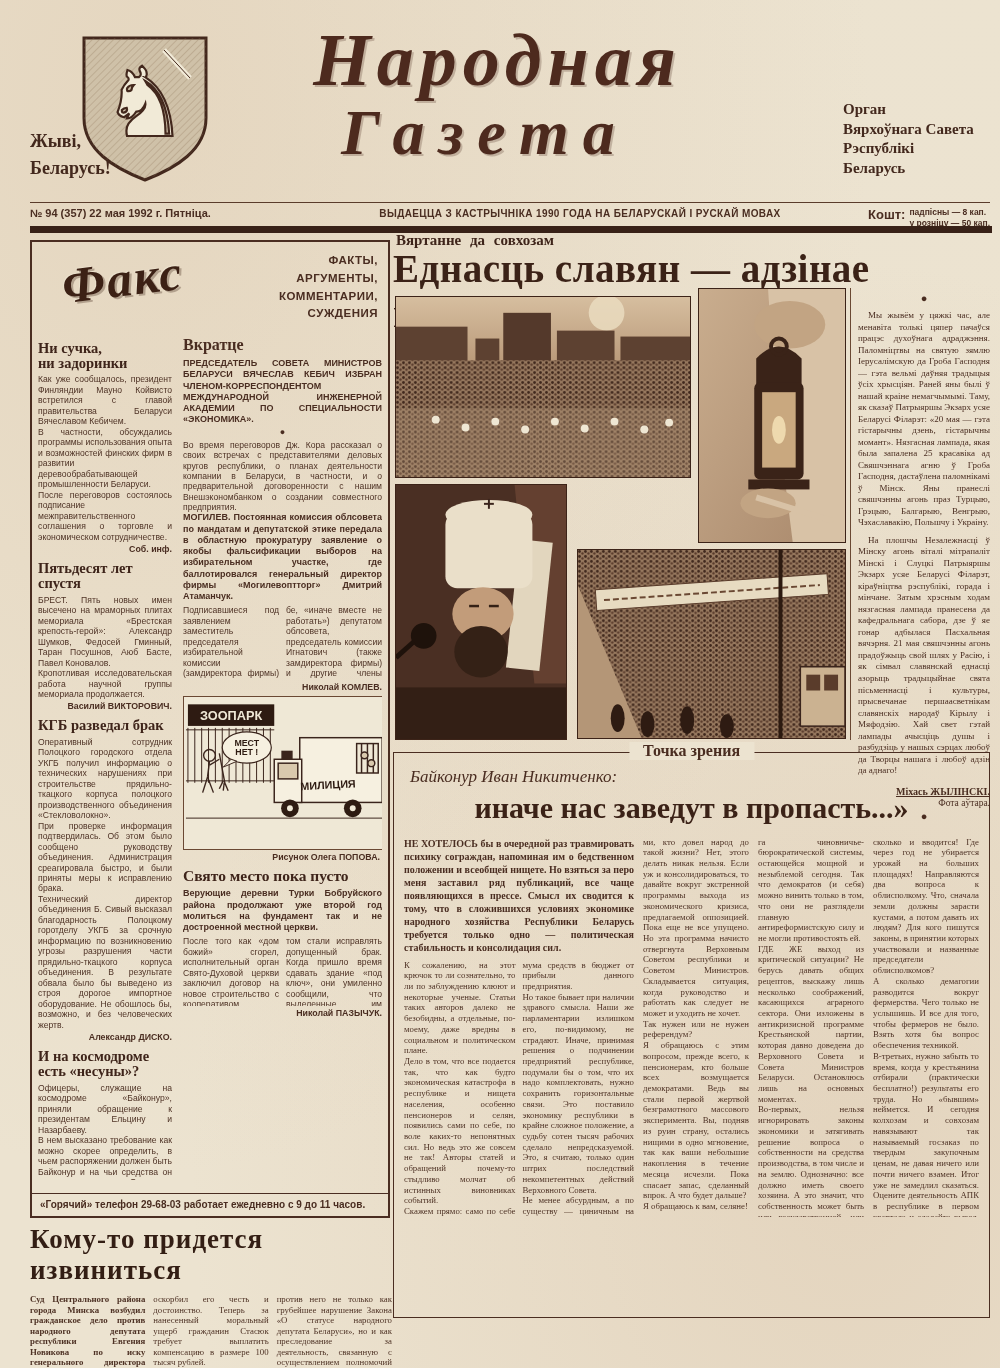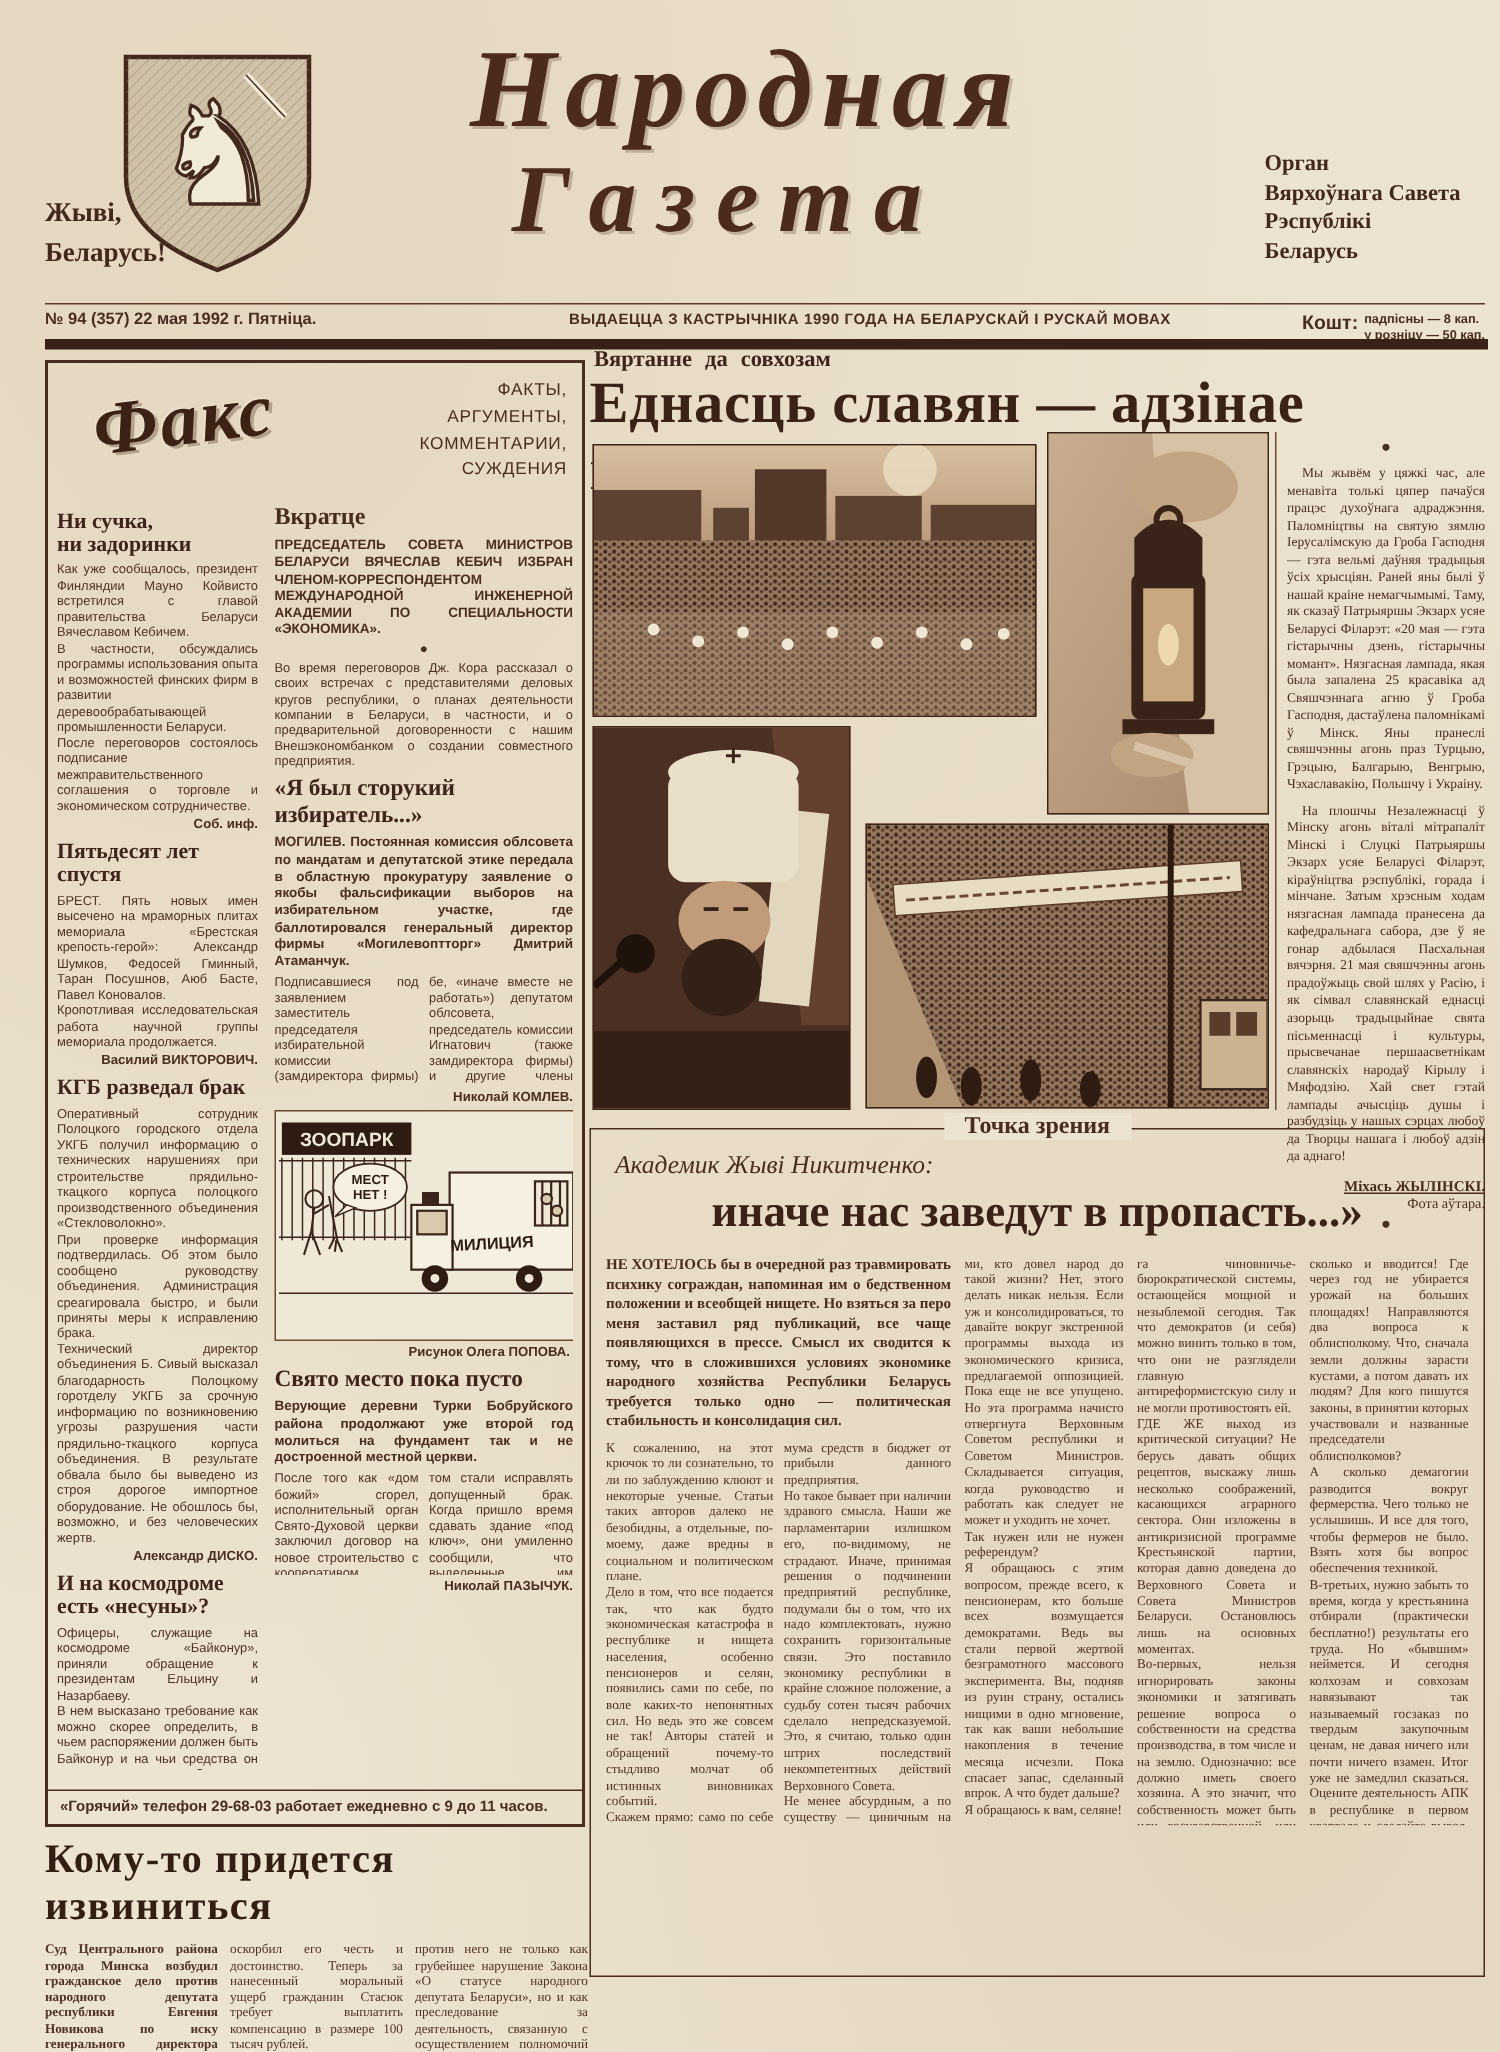--- a/index.html
+++ b/index.html
@@ -33,21 +33,21 @@
   #price-label{font-weight:bold;font-size:13px;}
   #price-lines{font-weight:bold;font-size:8.5px;line-height:1.25;}
   #bar{left:30px;top:226px;width:962px;height:7px;background:#382117;}
   
   #fax{left:30px;top:240px;width:360px;height:978px;border:2px solid #4a2d21;box-sizing:border-box;}
   #fax-head{position:relative;height:92px;border-bottom:0;}
   #fax-logo{position:absolute;left:30px;top:8px;font-style:italic;font-weight:bold;font-size:50px;
     color:#3c2115;transform:rotate(-7deg);letter-spacing:2px;
     text-shadow:2px 2px 0 rgba(60,33,21,.3), -1px -1px 0 rgba(236,227,208,.8);}
   #fax-tagline{position:absolute;right:10px;top:10px;text-align:right;
-    font-family:"Liberation Sans",sans-serif;font-weight:normal;font-size:11.5px;line-height:1.55;letter-spacing:.5px;}
+    font-family:"Liberation Sans",sans-serif;font-weight:bold;font-size:11.5px;line-height:1.55;letter-spacing:.5px;}
   #fax-cols{display:flex;padding:0 6px;height:846px;overflow:hidden;}
   #fax-colA{width:134px;overflow:hidden;padding-right:5px;}
   #fax-colB{flex:1;overflow:hidden;padding-left:6px;}
   .a-title{font-weight:bold;font-size:14.5px;line-height:1.05;margin:7px 0 3px 0;color:#3e241a;}
   .a-body{font-family:"Liberation Sans",sans-serif;font-size:8.6px;line-height:1.22;text-align:justify;color:#4e3225;}
   .a-sig{font-family:"Liberation Sans",sans-serif;font-weight:bold;font-size:8.8px;text-align:right;margin:2px 0 4px 0;}
   .vk-title{font-weight:bold;font-size:16px;margin:2px 0 4px 0;}
   .vk-head{font-family:"Liberation Sans",sans-serif;font-weight:bold;font-size:9px;line-height:1.25;text-align:justify;}
   .vk-body{font-family:"Liberation Sans",sans-serif;font-size:8.6px;line-height:1.2;text-align:justify;margin-top:2px;color:#4e3225;}
   .vk-dot{text-align:center;font-size:9px;line-height:1.4;color:#38211 7;}
@@ -167,21 +167,20 @@
 
       </div>
       <div id="fax-colB">
         <div id="vkratce">
           <div class="vk-title">Вкратце</div>
           <div class="vk-head">ПРЕДСЕДАТЕЛЬ СОВЕТА МИНИСТРОВ БЕЛАРУСИ ВЯЧЕСЛАВ КЕБИЧ ИЗБРАН ЧЛЕНОМ-КОРРЕСПОНДЕНТОМ МЕЖДУНАРОДНОЙ ИНЖЕНЕРНОЙ АКАДЕМИИ ПО СПЕЦИАЛЬНОСТИ «ЭКОНОМИКА».</div>
           <div class="vk-dot">●</div>
           <div class="vk-body">Во время переговоров Дж. Кора рассказал о своих встречах с представителями деловых кругов республики, о планах деятельности компании в Беларуси, в частности, и о предварительной договоренности с нашим Внешэкономбанком о создании совместного предприятия.</div>
 
         </div>
-        <div class="sec-title">«Я был сторукий избиратель...»</div>
         <div id="storuky">
           <div class="lead-b">МОГИЛЕВ. Постоянная комиссия облсовета по мандатам и депутатской этике передала в областную прокуратуру заявление о якобы фальсификации выборов на избирательном участке, где баллотировался генеральный директор фирмы «Могилевоптторг» Дмитрий Атаманчук.</div>
           <div class="twocol">
             <div class="a-body pre">Подписавшиеся под заявлением заместитель председателя избирательной комиссии (замдиректора фирмы) Стрельцов, секретарь комиссии (инспектор отдела кадров фирмы) Сысоев и еще несколько членов комиссии утверждают, что в день выборов, дабы провести Атаманчука (по его прось-</div>
             <div class="a-body pre">бе, «иначе вместе не работать») депутатом облсовета, председатель комиссии Игнатович (также замдиректора фирмы) и другие члены комиссии брали по сто и более бюллетеней и опускали в урны. Что же побудило заявителей открыть тайну подлога, если таковой был, спустя столько времени?
 Дело в том, что некоторые из бывших членов избирательной комиссии попали под сокращение штатов.
 Пока неизвестно, удастся ли им лишить мандата депутата-шефа, но вот что кое-кто из них, согласно УК, за нарушение Закона о выборах может получить наказание, реально.</div>
           </div>
         </div>
         <div class="a-sig">Николай КОМЛЕВ.</div>
@@ -362,21 +361,21 @@
     <div class="dot-sep">●</div>
     <p class="r-par">Мы жывём у цяжкі час, але менавіта толькі цяпер пачаўся працэс духоўнага адраджэння. Паломніцтвы на святую зямлю Іерусалімскую да Гроба Гасподня — гэта вельмі даўняя традыцыя ўсіх хрысціян. Раней яны былі ў нашай краіне немагчымымі. Таму, як сказаў Патрыяршы Экзарх усяе Беларусі Філарэт: «20 мая — гэта гістарычны дзень, гістарычны момант». Нязгасная лампада, якая была запалена 25 красавіка ад Свяшчэннага агню ў Гроба Гасподня, дастаўлена паломнікамі ў Мінск. Яны пранеслі свяшчэнны агонь праз Турцыю, Грэцыю, Балгарыю, Венгрыю, Чэхаславакію, Польшчу і Украіну.</p>
     <p class="r-par">На плошчы Незалежнасці ў Мінску агонь віталі мітрапаліт Мінскі і Слуцкі Патрыяршы Экзарх усяе Беларусі Філарэт, кіраўніцтва рэспублікі, горада і мінчане. Затым хрэсным ходам нязгасная лампада пранесена да кафедральнага сабора, дзе ў яе гонар адбылася Пасхальная вячэрня. 21 мая свяшчэнны агонь прадоўжыць свой шлях у Расію, і як сімвал славянскай еднасці азорыць традыцыйнае свята пісьменнасці і культуры, прысвечанае першаасветнікам славянскіх народаў Кірылу і Мяфодзію. Хай свет гэтай лампады ачысціць душы і разбудзіць у нашых сэрцах любоў да Творцы нашага і любоў адзін да аднаго!</p>
     <div id="right-sig">Міхась ЖЫЛІНСКІ.</div>
     <div id="right-sig2">Фота аўтара.</div>
     <div class="dot-sep">●</div>
   </div>
 
   <div id="refbox" class="abs">
     <div id="ref-label">Точка зрения</div>
-    <div id="ref-byline">Академик Жыві Никитченко:</div>
+    <div id="ref-byline">Байконур Иван Никитченко:</div>
     <div id="ref-h2">иначе нас заведут в пропасть...»</div>
     <div id="ref-cols">
       <div id="ref-left2">
         <div id="ref-lead">НЕ ХОТЕЛОСЬ бы в очередной раз травмировать психику сограждан, напоминая им о бедственном положении и всеобщей нищете. Но взяться за перо меня заставил ряд публикаций, все чаще появляющихся в прессе. Смысл их сводится к тому, что в сложившихся условиях экономике народного хозяйства Республики Беларусь требуется только одно — политическая стабильность и консолидация сил.</div>
         <div class="twocol">
           <div class="pre">К сожалению, на этот крючок то ли сознательно, то ли по заблуждению клюют и некоторые ученые. Статьи таких авторов далеко не безобидны, а отдельные, по-моему, даже вредны в социальном и политическом плане.
 Дело в том, что все подается так, что как будто экономическая катастрофа в республике и нищета населения, особенно пенсионеров и селян, появились сами по себе, по воле каких-то непонятных сил. Но ведь это же совсем не так! Авторы статей и обращений почему-то стыдливо молчат об истинных виновниках событий.
 Скажем прямо: само по себе ничего не случается. Ситуацию создало нынешнее руководство республики своими некомпетентными действиями. Наш Верховный Совет начал разрушать экономику и политику, да еще с некоторым националистическим уклоном.
 Давайте вспомним Декла-</div>
           <div class="pre">мума средств в бюджет от прибыли данного предприятия.

